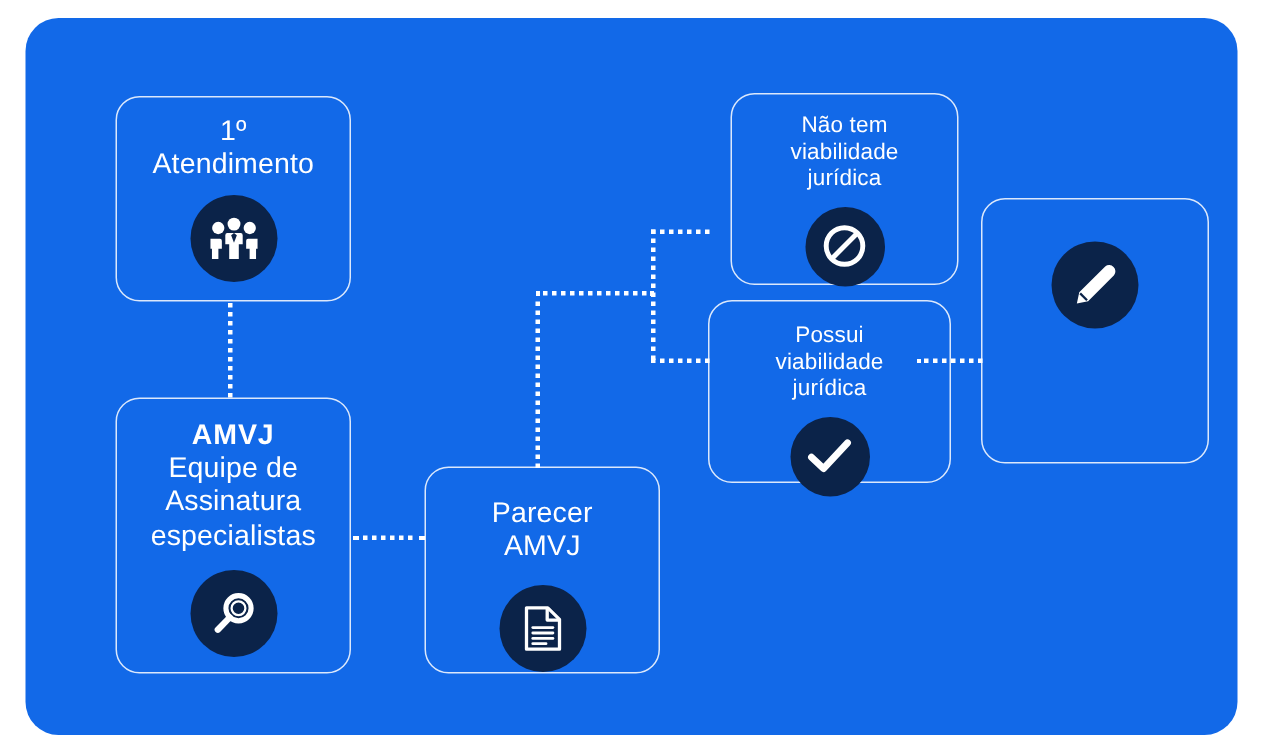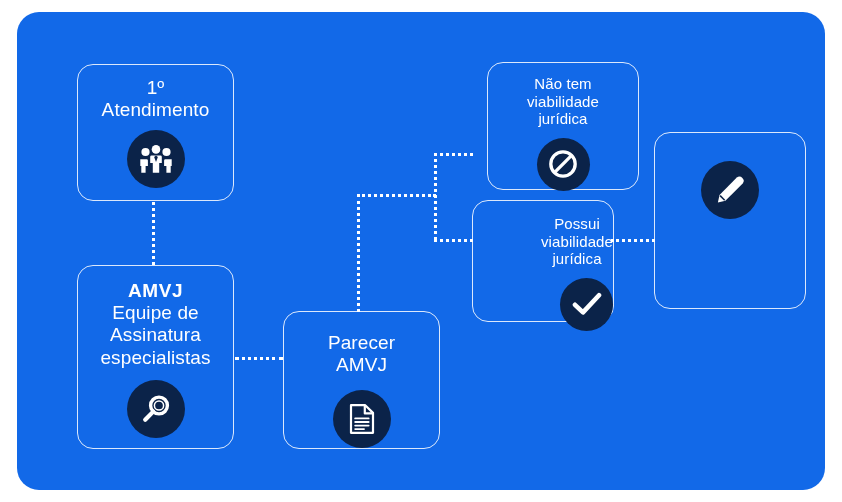--- a/index.html
+++ b/index.html
@@ -91,23 +91,22 @@
 
   #node-naotem {
     left: 470px; top: 50px; width: 152px; height: 128px;
     padding-top: 12px;
     align-items: center;
   }
   #node-naotem .label { font-size: 15px; }
   #node-naotem .chip { width: 53px; height: 53px; margin-top: 10px; }
 
   #node-possui {
-    left: 455px; top: 188px; width: 142px; height: 122px;
+    left: 455px; top: 188px; width: 162px; height: 122px;
     padding-top: 14px;
-    align-items: flex-end;
   }
   #node-possui .label { font-size: 15px; }
   #node-possui .chip { width: 53px; height: 53px; margin-top: 10px; }
 
   #node-assinatura {
     left: 637px; top: 120px; width: 152px; height: 177px;
     padding-top: 16px;
   }
   #node-assinatura .label { font-size: 19px; }
   #node-assinatura .chip { width: 58px; height: 58px; margin-top: 12px; }

